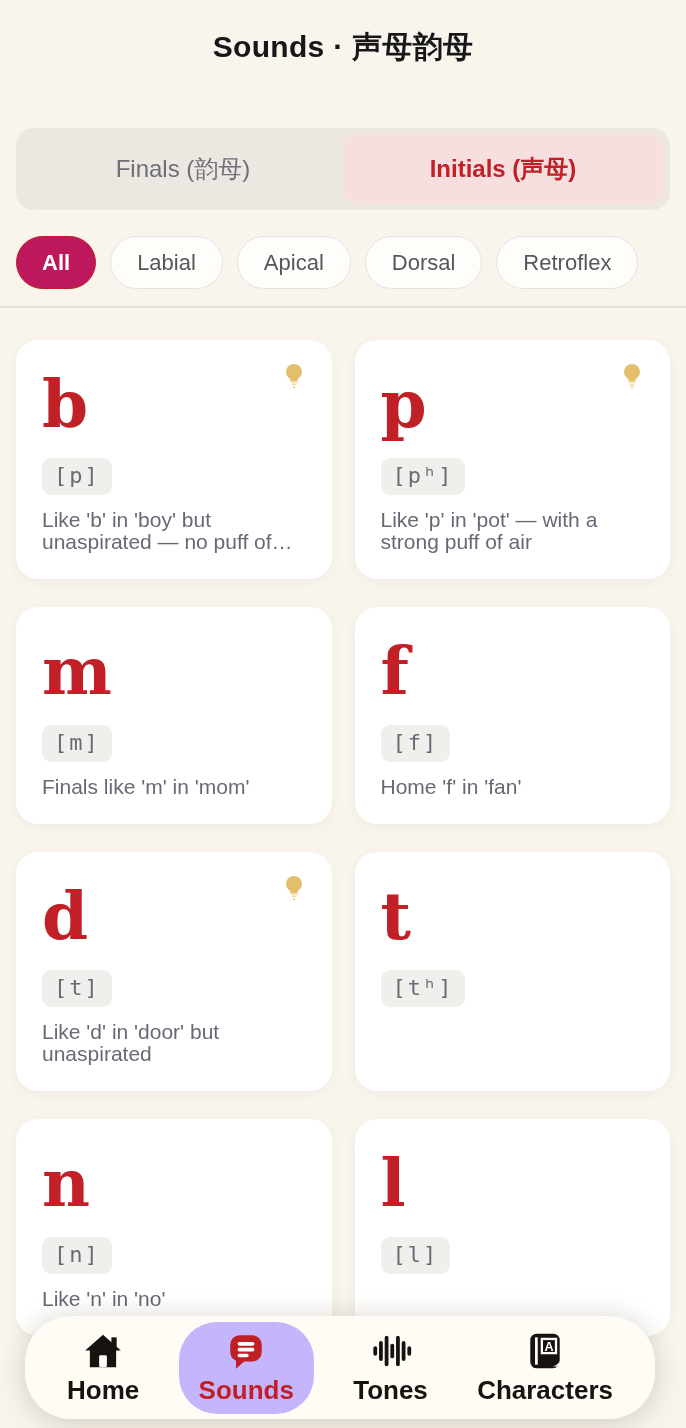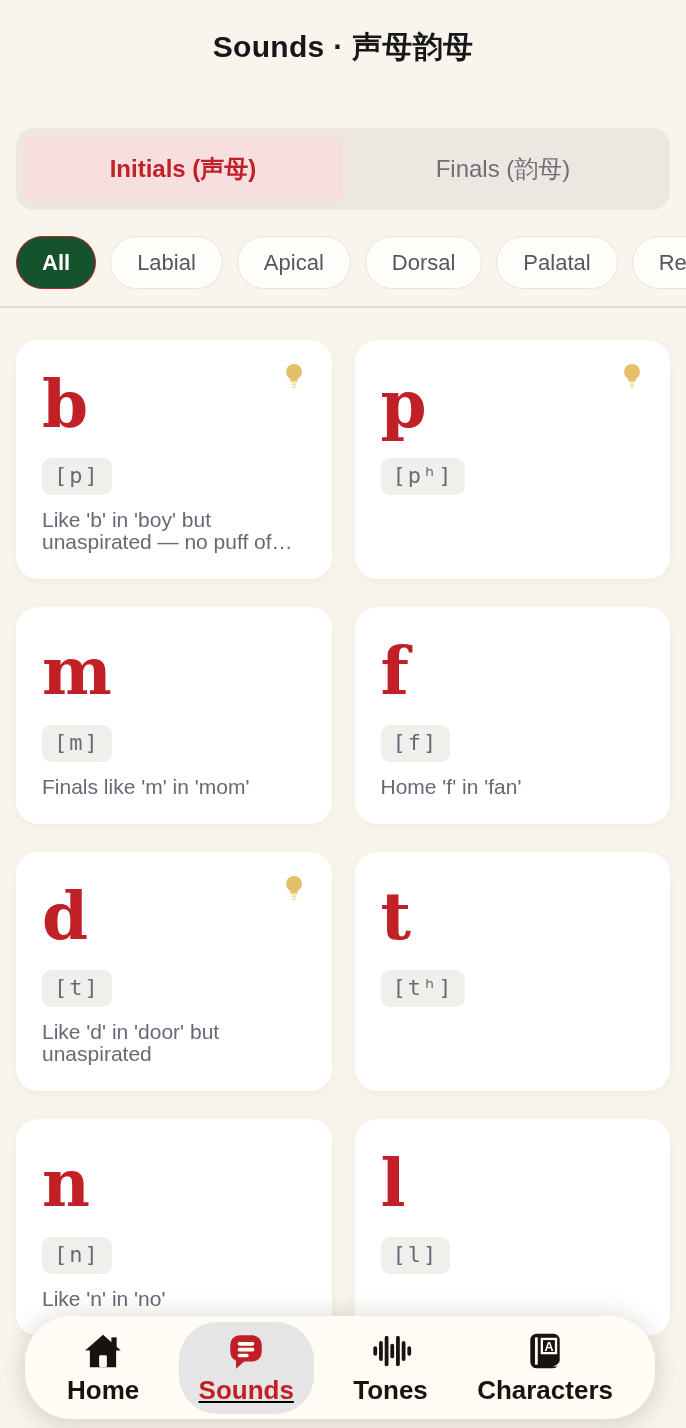--- a/index.html
+++ b/index.html
@@ -8,56 +8,55 @@
   .screen { position:relative; width:686px; height:1428px; background:#f9f5ed; overflow:hidden; }
 
   .page-title { padding-top:27px; text-align:center; font-size:30px; font-weight:700; color:#17171a; letter-spacing:.3px; }
 
   .segmented { margin:60px 16px 0; height:82px; background:#ece8e1; border-radius:18px; display:flex; padding:7px; }
   .seg { flex:1; display:flex; align-items:center; justify-content:center; font-size:24px; font-weight:500; color:#6e6e79; border-radius:13px; cursor:pointer; }
   .seg.active { background:#f7dfdf; color:#c02026; font-weight:700; }
 
   .chips { margin:26px 0 0 16px; height:53px; display:flex; gap:14px; overflow:hidden; white-space:nowrap; }
   .chip { flex:0 0 auto; height:53px; padding:0 26px; display:flex; align-items:center; border-radius:27px; background:#fffdfa; border:1.5px solid #e4e1e6; color:#56565f; font-size:22px; cursor:pointer; }
-  .chip.active { background:#14532d; border-color:#c11f26; color:#ffffff; font-weight:700; padding:0 25px; }
+  .chip.active { background:#be185d; border-color:#c11f26; color:#ffffff; font-weight:700; padding:0 25px; }
 
   .divider { margin-top:17px; height:1.5px; background:#e4e0d8; }
 
   .grid { margin:32px 16px 0; display:grid; grid-template-columns:1fr 1fr; column-gap:23px; row-gap:28px; }
   .card { position:relative; background:#ffffff; border-radius:22px; padding:22px 26px 26px; box-shadow:0 3px 12px rgba(80,62,30,.05); cursor:pointer; }
   .card-letter { font-family:"DejaVu Serif", serif; font-weight:700; font-size:66px; line-height:84px; color:#c02026; }
   .bulb { position:absolute; top:22px; right:26px; width:24px; height:28px; }
   .ipa { display:inline-block; margin-top:12px; font-family:"DejaVu Sans Mono", monospace; font-size:22px; letter-spacing:2px; color:#6a6a75; background:#f1efec; padding:5px 12px 7px; border-radius:9px; }
   .desc { margin-top:14px; font-size:21px; line-height:22px; color:#686876; display:-webkit-box; -webkit-line-clamp:2; -webkit-box-orient:vertical; overflow:hidden; }
 
   .tabbar { position:absolute; left:25px; top:1316px; width:630px; height:103px; background:#fffcf6; border-radius:46px; box-shadow:0 -4px 24px rgba(70,55,25,.10), 0 10px 30px rgba(70,55,25,.12); display:flex; align-items:center; justify-content:space-between; padding:0 32px; }
   .nav-item { display:flex; flex-direction:column; align-items:center; gap:3px; min-width:74px; padding:8px 10px; border-radius:38px; cursor:pointer; }
-  .nav-item.active { background:#e5e5e5; padding:8px 20px;text-decoration:underline; }
+  .nav-item.active { background:#c4b5fd; padding:8px 20px; }
   .nav-label { font-size:26px; font-weight:600; color:#17130f; }
   .nav-item.active .nav-label { color:#c11f26; font-weight:700; }
   .nav-icon { width:42px; height:42px; display:block; }
 </style>
 </head>
 <body>
 
 <div class="screen">
 
   <div class="page-title">Sounds · 声母韵母</div>
 
   <div class="segmented">
+    <div class="seg">Finals (韵母)</div>
     <div class="seg active">Initials (声母)</div>
-    <div class="seg">Finals (韵母)</div>
   </div>
 
   <div class="chips">
     <div class="chip active">All</div>
     <div class="chip">Labial</div>
     <div class="chip">Apical</div>
     <div class="chip">Dorsal</div>
-    <div class="chip">Palatal</div>
     <div class="chip">Retroflex</div>
   </div>
 
   <div class="divider"></div>
 
   <div class="grid">
 
     <div class="card">
       <span class="bulb"><svg viewBox="0 0 26 30" width="24" height="28">
             <circle cx="13" cy="10.5" r="8.6" fill="#e3be6b"></circle>
@@ -74,20 +73,21 @@
     <div class="card">
       <span class="bulb"><svg viewBox="0 0 26 30" width="24" height="28">
             <circle cx="13" cy="10.5" r="8.6" fill="#e3be6b"></circle>
             <path d="M8.3 15.5 h9.4 l-1.3 6.2 h-6.8 z" fill="#e3be6b"></path>
             <rect x="9.4" y="20.4" width="7.2" height="1.9" rx=".95" fill="#f2dfa9"></rect>
             <rect x="10.1" y="23.2" width="5.8" height="1.9" rx=".95" fill="#f2dfa9"></rect>
             <path d="M11.3 26.4 h3.4 l-1.7 2.2 z" fill="#e3be6b"></path>
           </svg></span>
       <div class="card-letter">p</div>
       <span class="ipa">[pʰ]</span>
+      <div class="desc">Like 'p' in 'pot' — with a strong puff of air</div>
     </div>
 
     <div class="card">
       
       <div class="card-letter">m</div>
       <span class="ipa">[m]</span>
       <div class="desc">Finals like 'm' in 'mom'</div>
     </div>
 
     <div class="card">

